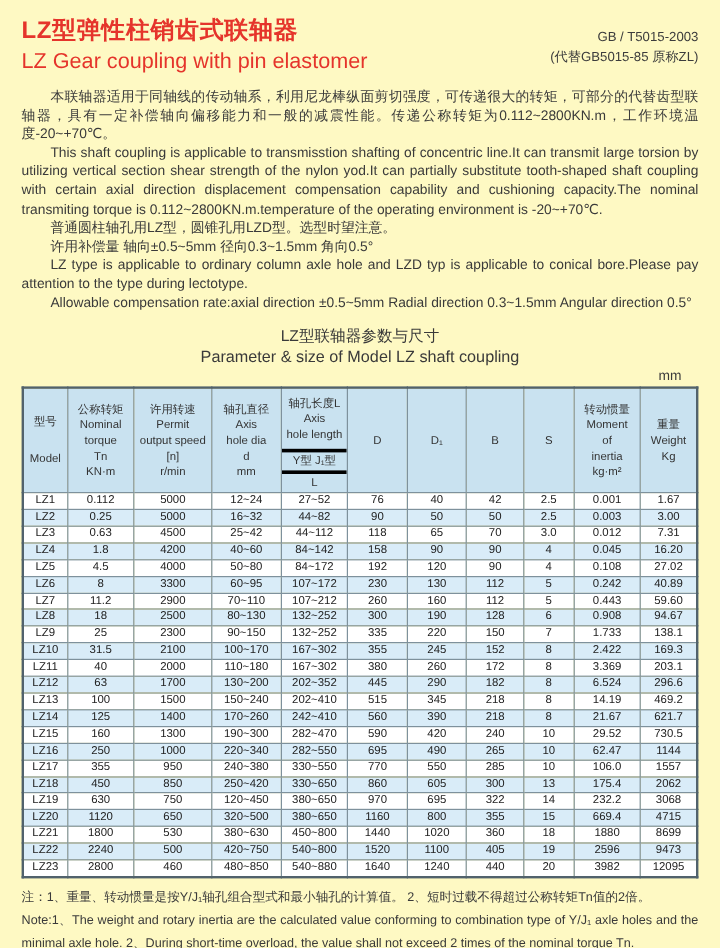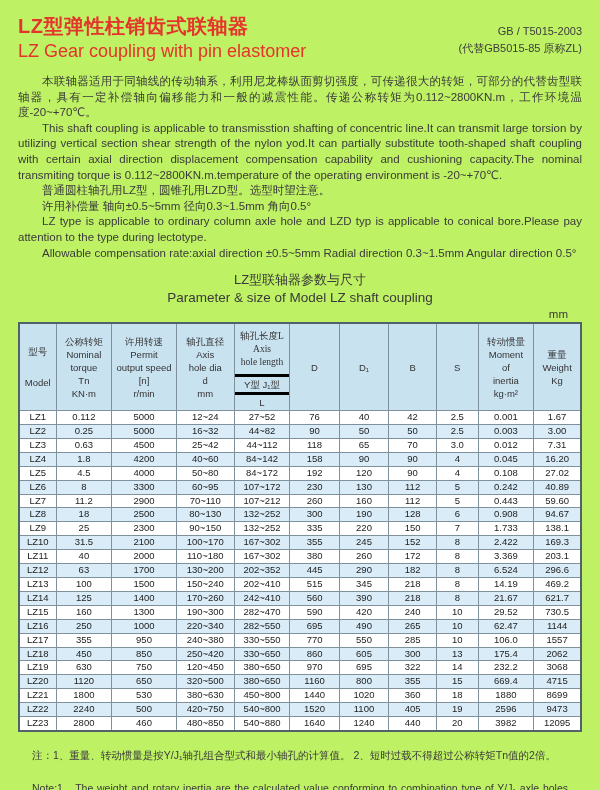--- a/index.html
+++ b/index.html
@@ -1,18 +1,18 @@
 <!DOCTYPE html>
 <html><head>
 <meta charset="utf-8">
 <style>
   html,body { margin:0; padding:0; background:#f2f2f2; }
   body { width:600px; font-family:"Liberation Sans","DejaVu Sans",sans-serif; color:#333; }
   .page {
-    width:600px; height:790px; background:#bef264; box-sizing:border-box;
+    width:600px; height:790px; background:#fef9c3; box-sizing:border-box;
     padding:14px 18px 0 18px; overflow:hidden;
   }
   
   .header { display:flex; justify-content:space-between; align-items:flex-start; margin-bottom:11px; }
   .title-cn { color:#e5342b; font-weight:bold; font-size:20px; line-height:25px; letter-spacing:0.5px; }
   .title-en { color:#e5342b; font-weight:normal; font-size:18px; line-height:24px; }
   .standard { text-align:right; font-size:11px; line-height:17px; margin-top:9px; color:#3c3c3c; white-space:nowrap; }
   
   .intro p { margin:0; font-size:11.5px; line-height:15.6px; text-indent:24px; color:#3a3a3a; }
   .intro p.justify { text-align:justify; }
@@ -22,27 +22,27 @@
   .tt-en { font-size:13.5px; line-height:18px; }
   .unit-label { text-align:right; font-size:11.5px; line-height:15px; padding-right:14px; color:#3a3a3a; }
   
   table { width:100%; border-collapse:collapse; table-layout:fixed; border:2px solid #51626c; }
   th, td { border:1px solid #7e919c; text-align:center; padding:0; overflow:hidden; }
   thead th { background:#c9e2f0; font-weight:normal; font-size:9.5px; color:#333; height:82px; vertical-align:middle; }
   .thwrap { display:flex; flex-direction:column; justify-content:center; height:82px; }
   .thwrap span { display:block; line-height:13px; }
   .th-model .thwrap span:first-child { margin-bottom:18px; }
   .len-top { height:50px; display:flex; flex-direction:column; justify-content:center; }
-  .len-top span { display:block; line-height:13px;font-family:Liberation Serif, serif; }
+  .len-top span { display:block; line-height:13px; }
   .len-sub { height:15px; line-height:15px; border-top:3px solid #000000; }
   tbody td { font-size:9.5px; height:12.9px; line-height:12.9px; background:#fff; color:#222; }
   tbody tr:nth-child(even) td { background:#d9ecf8; }
   
   .notes { margin-top:7px; }
-  .notes p { margin:14px; font-size:10.5px; line-height:19px; color:#3a3a3a; text-align:justify; }
+  .notes p { margin:0; font-size:10.5px; line-height:19px; color:#3a3a3a; text-align:justify; }
 </style>
 </head>
 <body>
 
 <div class="page">
 
   <div class="header">
     <div>
       <div class="title-cn">LZ型弹性柱销齿式联轴器</div>
       <div class="title-en">LZ Gear coupling with pin elastomer</div>

